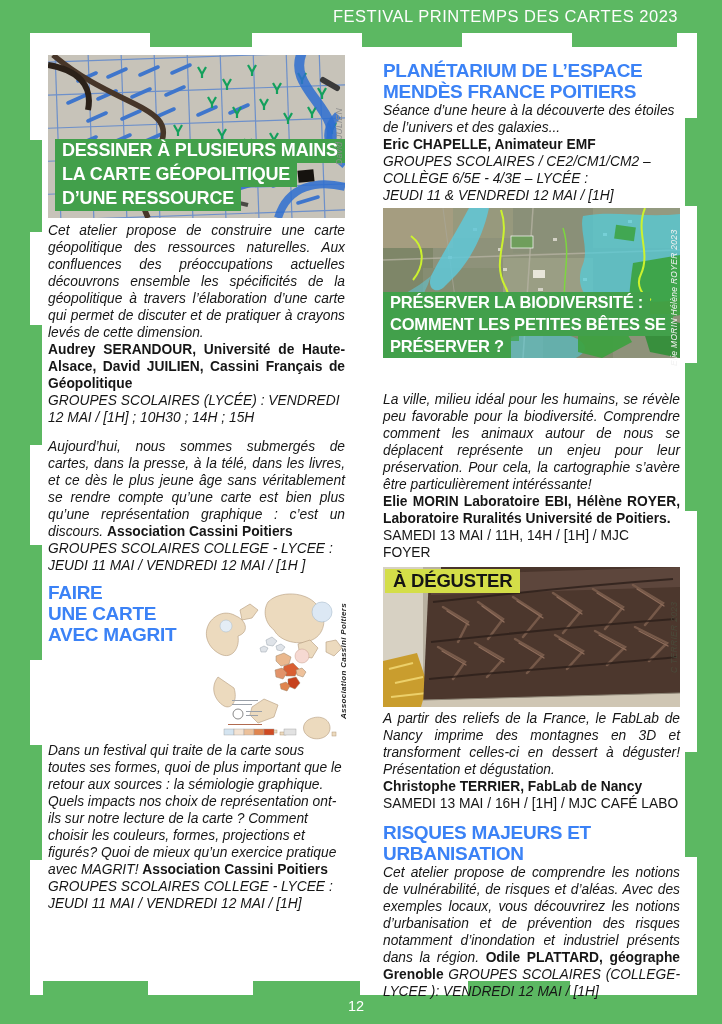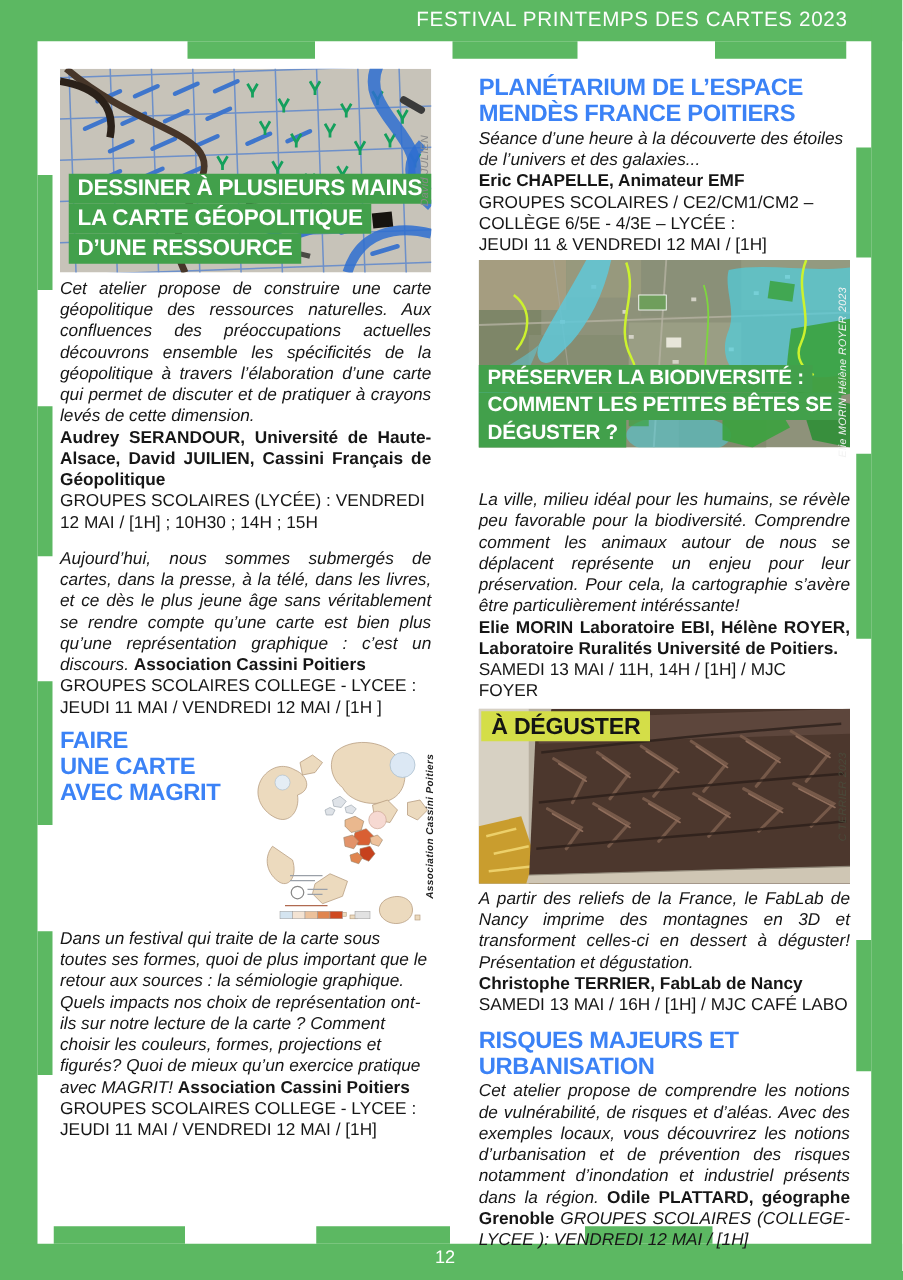--- a/index.html
+++ b/index.html
@@ -19,21 +19,21 @@
   
   .col{position:absolute;width:297px;}
   #col-left{left:48px;top:55px;}
   #col-right{left:383px;top:60px;}
   p{margin:0;}
   .body{font-size:13.8px;line-height:17px;font-style:italic;}
   .just{text-align:justify;}
   .bn{font-weight:bold;font-style:normal;}
   .it{font-style:italic;margin-top:40px;}
   .bn-block{font-size:13.8px;line-height:17px;font-weight:bold;text-align:justify;}
-  .sched{font-size:13.8px;line-height:17px;}
+  .sched{font-size:13.8px;line-height:17px;font-style:italic;}
   .sched-plain{font-size:13.8px;line-height:17px;font-style:normal;}
   .sec-title{font-size:19px;line-height:21px;font-weight:bold;letter-spacing:-.3px;color:#3b82f6;}
   .sec-title .tag{font-size:14px;letter-spacing:0;}
   
   .imgbox{position:relative;overflow:visible;}
   .imgbox svg{display:block;}
   .vcap{position:absolute;top:0;right:1px;height:100%;writing-mode:vertical-rl;
         transform:rotate(180deg);display:flex;align-items:center;justify-content:center;
         font-size:8.5px;letter-spacing:.3px;}
   .cap-grey{color:#8b8b8b;font-style:italic;}
@@ -315,21 +315,21 @@
           <g fill="none" stroke="#ccf22e" stroke-width="2">
             <path d="M118,2 C128,30 108,52 122,78 C130,92 122,108 112,118"></path>
             <path d="M262,0 C252,24 268,44 258,66 C252,78 260,88 268,92"></path>
             <path d="M28,28 C44,40 40,60 30,72"></path>
           </g>
           <path d="M180,20 C190,50 175,80 185,110" fill="none" stroke="#7dd63f" stroke-width="1.5"></path>
         </svg>
         <div id="bio-title">
           <div class="gline">PRÉSERVER LA BIODIVERSITÉ :</div>
           <div class="gline">COMMENT LES PETITES BÊTES SE</div>
-          <div class="gline">DÉGUSTER ?</div>
+          <div class="gline">PRÉSERVER ?</div>
         </div>
         <span class="vcap cap-white">Elie MORIN Hélène ROYER 2023</span>
       </div>
       <p class="body just mt3">La ville, milieu idéal pour les humains, se révèle peu favorable pour la biodiversité. Comprendre comment les animaux autour de nous se déplacent représente un enjeu pour leur préservation. Pour cela, la cartographie s’avère être particulièrement intéréssante!</p>
       <p class="bn-block">Elie MORIN Laboratoire EBI, Hélène ROYER, Laboratoire Ruralités Université de Poitiers.</p>
       <p class="sched-plain">SAMEDI 13 MAI / 11H, 14H / [1H] / MJC FOYER</p>
     </section>
 
     <section class="mt6">
       <div class="imgbox" style="width:297px;height:140px;">

